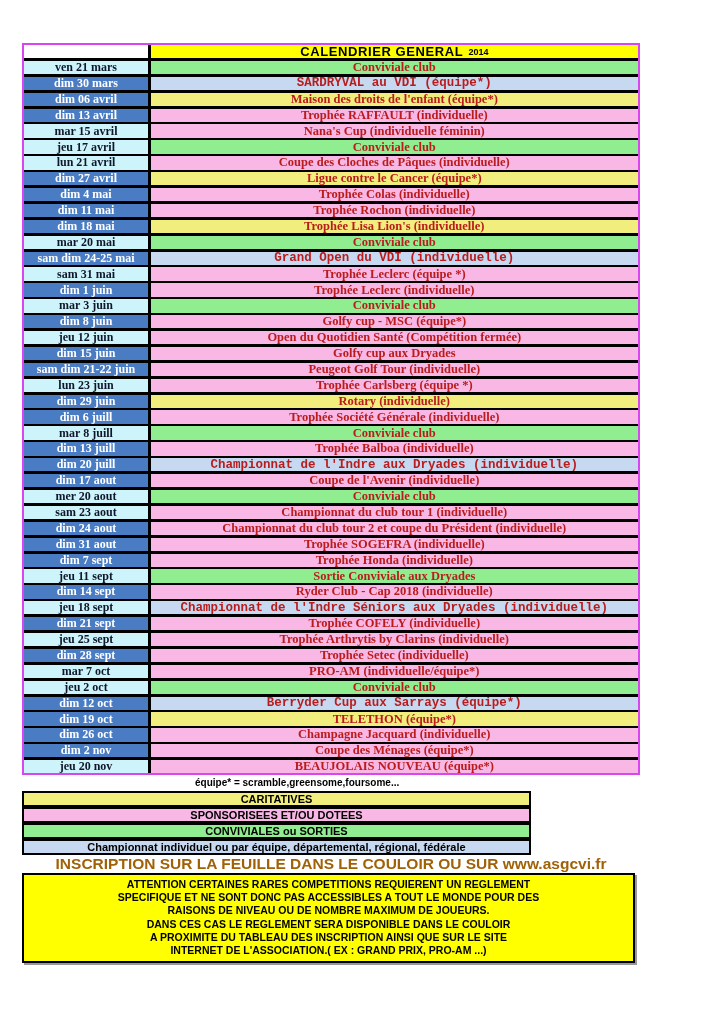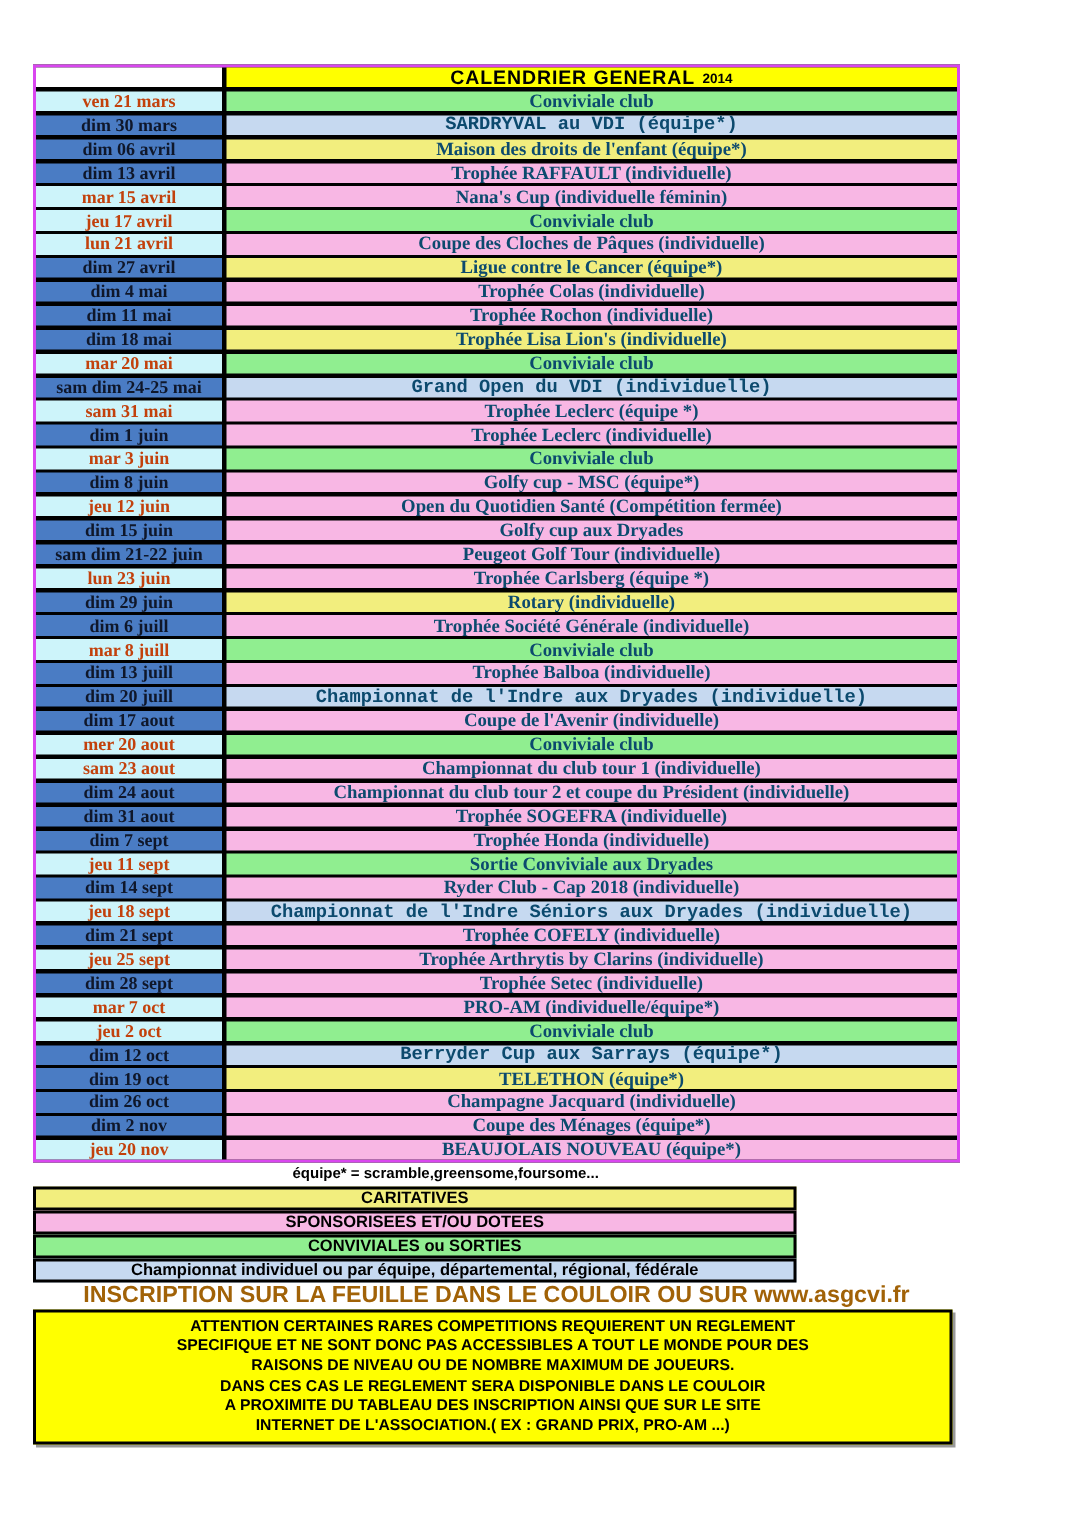--- a/index.html
+++ b/index.html
@@ -30,23 +30,23 @@
   }
   .head-empty{background:#ffffff;}
   .title-cell{
     background:#FFFF00;
     font-family:"Liberation Sans", sans-serif;
     font-size:13px;letter-spacing:.6px;
     gap:5px;
   }
   .title-cell .year{font-size:9px;letter-spacing:0;}
   .date-cell{font-size:12px;}
-  .event-cell{font-size:12.5px;color:#0c4a6e;}
-  .date-cyan{background:#CDF4FA;color:#c2410c;}
-  .date-blue{background:#4A7CC4;color:#0f172a;}
+  .event-cell{font-size:12.5px;color:#b91c1c;}
+  .date-cyan{background:#CDF4FA;color:#0f172a;}
+  .date-blue{background:#4A7CC4;color:#ffffff;}
   .ev-green{background:#90EE90;}
   .ev-pink{background:#F8B7E4;}
   .ev-yellow{background:#F2EE7E;}
   .ev-lightblue{background:#C6D9F0;font-family:Liberation Mono, monospace;}
   
   .footnote{
     position:absolute;left:195px;top:777px;
     font-family:"Liberation Sans", sans-serif;
     font-weight:bold;font-size:10px;color:#000;
   }

